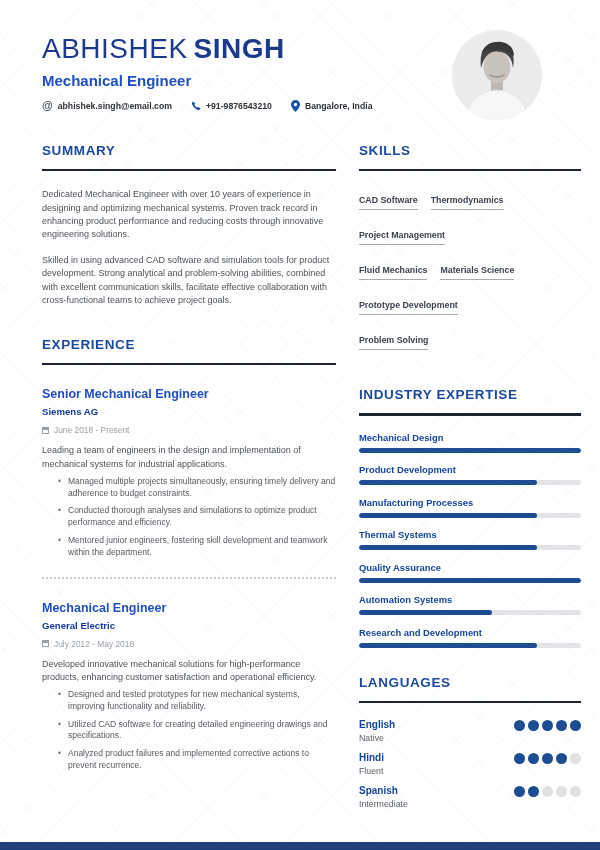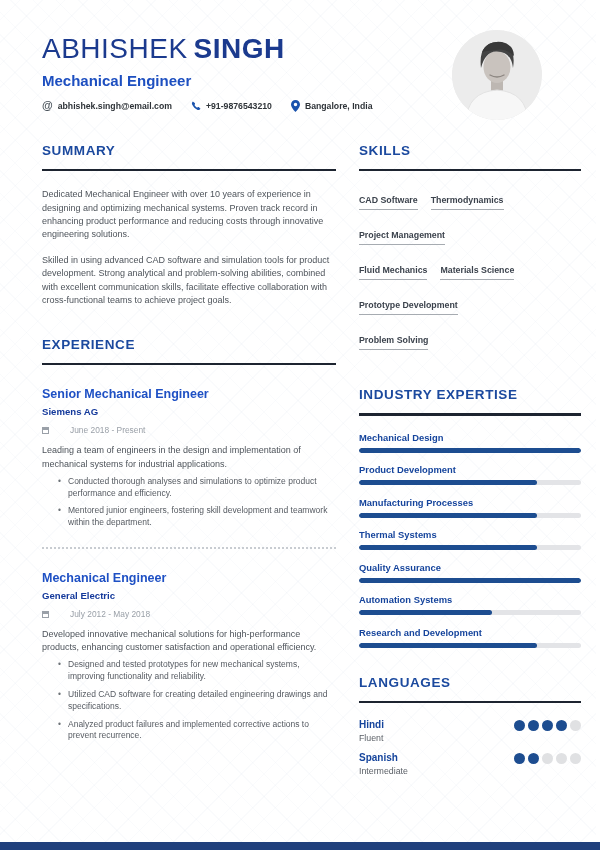--- a/index.html
+++ b/index.html
@@ -38,21 +38,21 @@
 
   
   .summary-body { margin-top:17px; }
   .summary-body p { font-size:9px; line-height:13.2px; color:#4e545b; margin-bottom:13px; }
 
   
   .experience-section { margin-top:30px; }
   .job { margin-top:22px; }
   .job-title { font-size:12.5px; font-weight:800; color:#1e50c4; }
   .job-company { margin-top:5px; font-size:9.6px; font-weight:800; color:#14399b; }
-  .job-dates { margin-top:8px; display:flex; align-items:center; gap:21px; font-size:8.4px; color:#9aa0a8; }
+  .job-dates { margin-top:8px; display:flex; align-items:center; gap:5px; font-size:8.4px; color:#9aa0a8; }
   .cal-icon { width:7px; height:7px; border:1.3px solid #9aa0a8; border-top-width:3px; background:#fff; }
   .job-desc { margin-top:9px; font-size:9px; line-height:13.2px; color:#4e545b; }
   .job-bullets { margin-top:5px; list-style:none; padding-left:16px; }
   .job-bullets li { position:relative; padding-left:10px; font-size:8.5px; line-height:11.8px; color:#565b62; margin-bottom:6px; }
   .job-bullets li::before { content:"•"; position:absolute; left:0; top:0; color:#6d7378; }
   .job-divider { border-top:2px dotted #c8ccd1; margin-top:18px; }
 
   
   .skills-body { margin-top:18px; }
   .skill-row { margin-bottom:5px; }
@@ -153,20 +153,21 @@
 
           <div class="job">
             <div class="job-title">Senior Mechanical Engineer</div>
             <div class="job-company">Siemens AG</div>
             <div class="job-dates">
               <span class="cal-icon"></span>
               <span>June 2018 - Present</span>
             </div>
             <div class="job-desc">Leading a team of engineers in the design and implementation of mechanical systems for industrial applications.</div>
             <ul class="job-bullets">
+              <li>Managed multiple projects simultaneously, ensuring timely delivery and adherence to budget constraints.</li>
               <li>Conducted thorough analyses and simulations to optimize product performance and efficiency.</li>
               <li>Mentored junior engineers, fostering skill development and teamwork within the department.</li>
             </ul>
           </div>
 
           <div class="job-divider"></div>
 
           <div class="job">
             <div class="job-title">Mechanical Engineer</div>
             <div class="job-company">General Electric</div>
@@ -248,20 +249,33 @@
             </div>
           </div>
         </div>
 
         <div class="languages-section">
           <div class="sec-heading">LANGUAGES</div>
           <div class="sec-rule"></div>
           <div class="languages-body">
             <div class="lang-row">
               <div class="lang-text">
+                <div class="lang-name">English</div>
+                <div class="lang-level">Native</div>
+              </div>
+              <div class="lang-dots">
+                  <span class="dot filled"></span>
+                  <span class="dot filled"></span>
+                  <span class="dot filled"></span>
+                  <span class="dot filled"></span>
+                  <span class="dot filled"></span>
+                </div>
+            </div>
+            <div class="lang-row">
+              <div class="lang-text">
                 <div class="lang-name">Hindi</div>
                 <div class="lang-level">Fluent</div>
               </div>
               <div class="lang-dots">
                   <span class="dot filled"></span>
                   <span class="dot filled"></span>
                   <span class="dot filled"></span>
                   <span class="dot filled"></span>
                   <span class="dot"></span>
                 </div>

